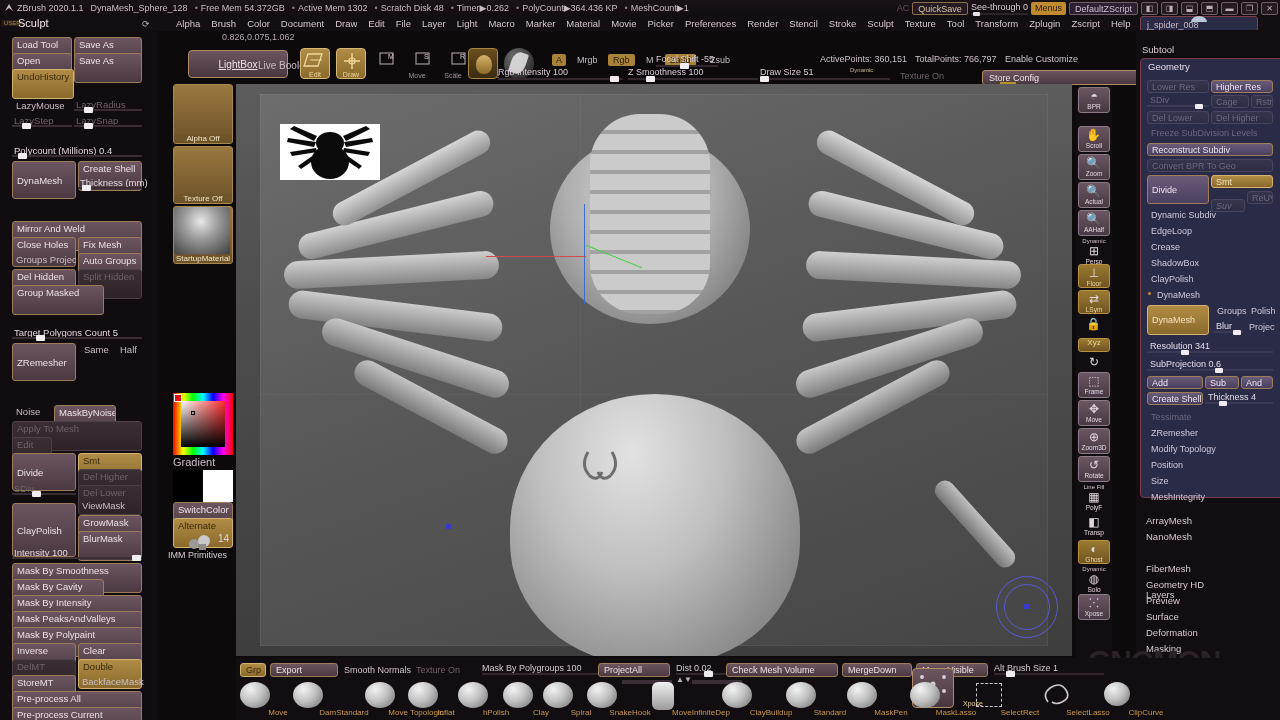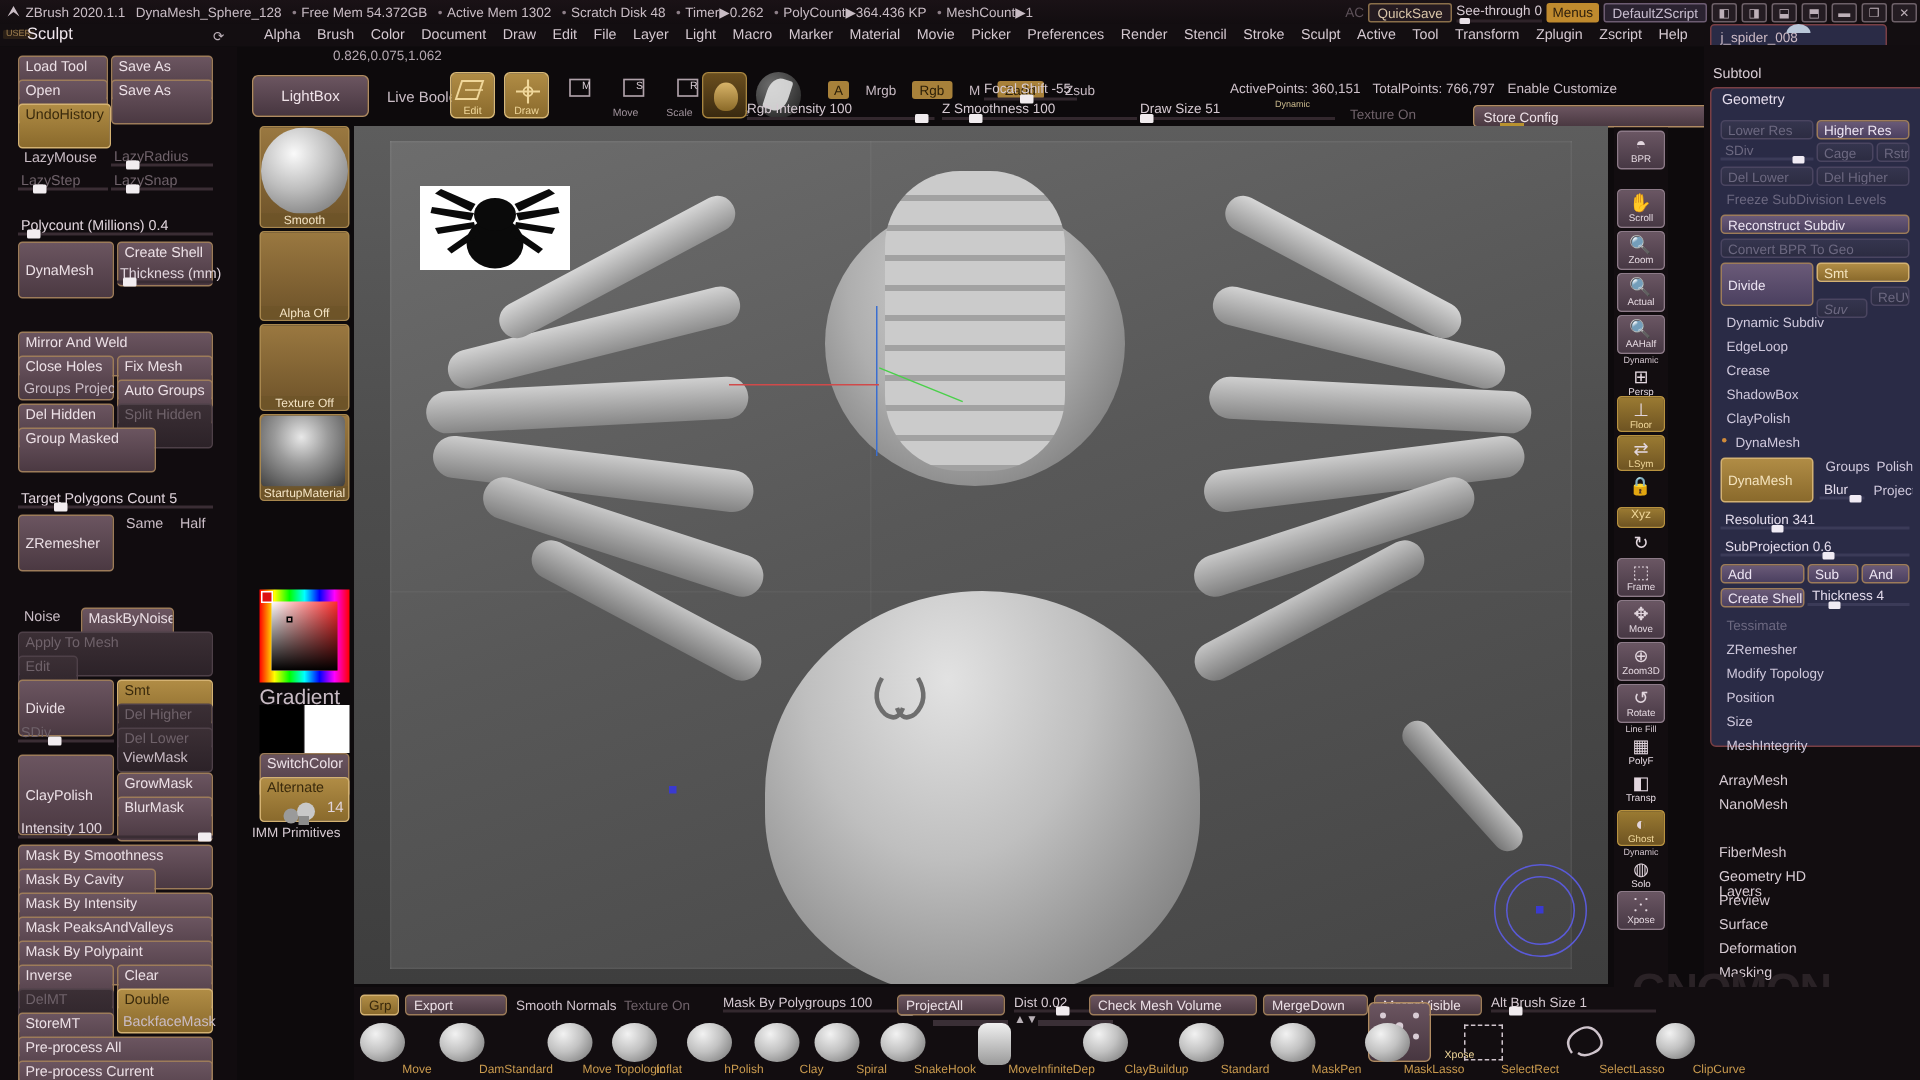--- a/index.html
+++ b/index.html
@@ -36,23 +36,23 @@
   .user-badge { position:absolute; left:2px; top:4px; font-size:6px; color:#a08050;
     background:#2a1f16; padding:0 2px; border-radius:1px; }
   .refresh-ic { position:absolute; left:142px; top:3px; font-size:9px; color:#bfb3bb; }
   .menus { position:absolute; left:176px; top:0; display:flex; gap:11px; align-items:center; height:15px; }
   .menus span { cursor:default; }
 
   .coords { position:absolute; left:222px; top:32px; font-size:9px; color:#b6a9b2; }
 
   
   .uptool { position:absolute; left:160px; top:44px; width:1120px; height:40px; }
-  .btn-lightbox { position:absolute; left:8px; top:6px; width:78px; height:28px;
+  .btn-lightbox { position:absolute; left:28px; top:6px; width:100px; height:28px;
     border:1px solid #b08b63; border-radius:4px; background:linear-gradient(#6b5560,#473640);
-    color:#efe2e8; font-size:10px; display:flex; align-items:center; justify-content:center; }
+    color:#efe2e8; font-size:10px; display:flex; align-items:center; justify-content:center;text-decoration:underline; }
   .lbl-liveb { position:absolute; left:98px; top:16px; font-size:10px; color:#c9bcc5; }
   .sqbtn { position:absolute; top:4px; width:30px; height:31px; border-radius:4px; }
   .sqbtn.on { background:linear-gradient(#b08c45,#8a6a2c); border:1px solid #d8b877; }
   .sqbtn.off { background:transparent; border:none; }
   .sqbtn .cap { position:absolute; bottom:0; width:100%; text-align:center; font-size:7px; }
   .sqbtn.on .cap { color:#f0d79a; }
   .sqbtn.off .cap { color:#a0939c; }
   .matball { position:absolute; left:308px; top:4px; width:30px; height:31px; border-radius:4px;
     background:linear-gradient(#6a4e1e,#3a2a10); border:1px solid #a8853f; }
   .matball i { position:absolute; left:7px; top:6px; width:16px; height:19px; border-radius:50% 50% 45% 45%;
@@ -245,21 +245,21 @@
       <span>Macro</span>
       <span>Marker</span>
       <span>Material</span>
       <span>Movie</span>
       <span>Picker</span>
       <span>Preferences</span>
       <span>Render</span>
       <span>Stencil</span>
       <span>Stroke</span>
       <span>Sculpt</span>
-      <span>Active</span>
+      <span>Texture</span>
       <span>Tool</span>
       <span>Transform</span>
       <span>Zplugin</span>
       <span>Zscript</span>
       <span>Help</span>
     </div>
   </div>
 
   <div class="coords">0.826,0.075,1.062</div>
 
@@ -445,43 +445,39 @@
     <div class="lbtn dim" style="left:12px; top:628px; width:64px;">DelMT</div>
     <div class="lbtn gold" style="left:78px; top:628px; width:64px;">Double</div>
     <div class="lbtn" style="left:12px; top:644px; width:64px;">StoreMT</div>
     <div class="lbtn flat" style="left:78px; top:644px; width:68px;">BackfaceMask</div>
     <div class="lbtn" style="left:12px; top:660px; width:130px;">Pre-process All</div>
     <div class="lbtn" style="left:12px; top:676px; width:130px;">Pre-process Current</div>
 
   </div>
 
   <div class="tpal">
-    <div class="tp" style="height:68px;">
-      <div class="sphere-smooth"></div>
-      <span class="cap">Smooth</span>
-    </div>
     <div class="tp" style="height:60px;">
       <span class="cap">Alpha Off</span>
     </div>
     <div class="tp" style="height:58px;">
       <span class="cap">Texture Off</span>
     </div>
     <div class="tp" style="height:58px;">
       <div style="width:56px;height:48px;background:radial-gradient(circle at 48% 30%,#e8e8e8,#9a9a9a 40%,#5a5a5a 80%,#3a3a3a);border-radius:4px;"></div>
       <span class="cap">StartupMaterial</span>
     </div>
   </div>
   <div class="colorpick">
     <div class="sq">
         <div class="sq2"></div>
         <div class="ck"></div>
       </div>
     <div class="mk"></div>
   </div>
-  <div style="position:absolute; left:173px; top:456px; font-size:14px; color:#c9bcc5;">Gradient</div>
+  <div style="position:absolute; left:173px; top:456px; font-size:11px; color:#c9bcc5;">Gradient</div>
   <div class="swatch-b"></div>
   <div class="swatch-w"></div>
   <div class="lbtn" style="position:absolute; left:173px; top:502px; width:60px;">SwitchColor</div>
   <div class="lbtn gold" style="position:absolute; left:173px; top:518px; width:60px;">Alternate</div>
   <div style="position:absolute; left:186px; top:533px; width:30px; height:18px;">
     <svg width="30" height="18" viewBox="0 0 30 18">
         <circle cx="8" cy="11" r="5" fill="#9a9a9a"></circle>
         <circle cx="18" cy="8" r="6" fill="#c8c8c8"></circle>
         <rect x="13" y="11" width="7" height="6" fill="#8c8c8c"></rect>
       </svg>

